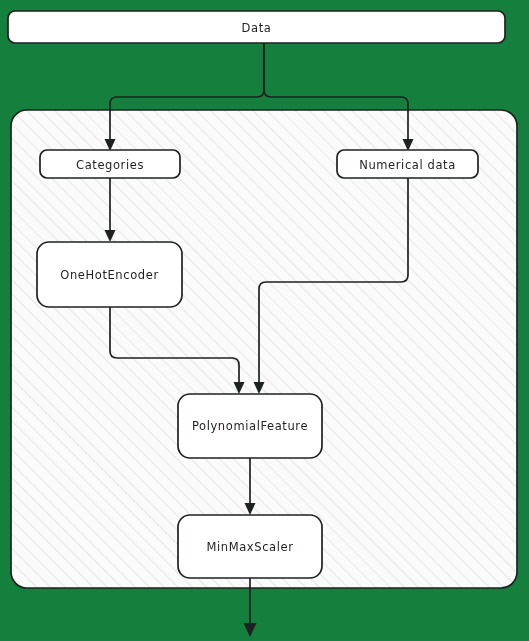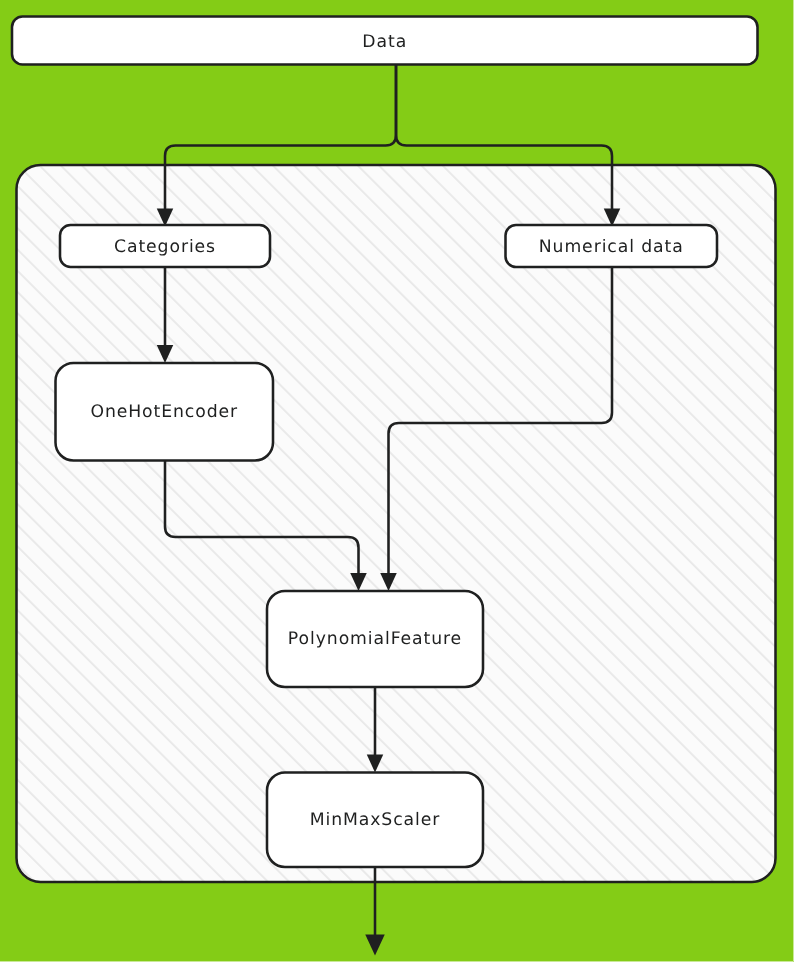--- a/index.html
+++ b/index.html
@@ -10,21 +10,21 @@
   body {
     width: 529px;
     height: 641px;
     font-family: "DejaVu Sans", sans-serif;
     overflow: hidden;
   }
   #diagram-root {
     position: relative;
     width: 529px;
     height: 641px;
-    background: #84cc16;
+    background: #15803d;
   }
   svg#flow {
     position: absolute;
     left: 0;
     top: 0;
     width: 529px;
     height: 641px;
     display: block;
   }
   .node-label {

